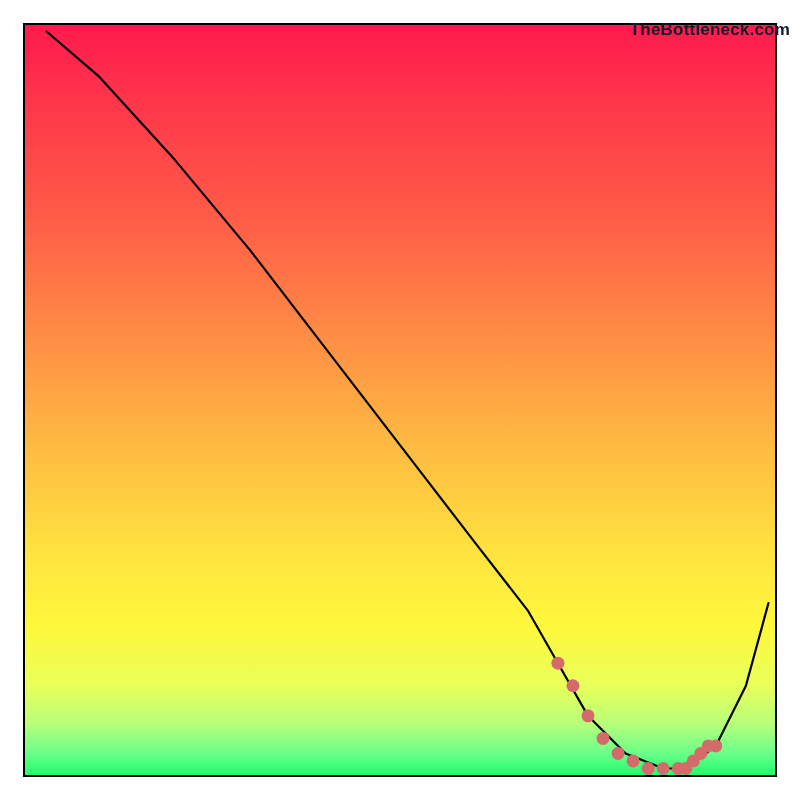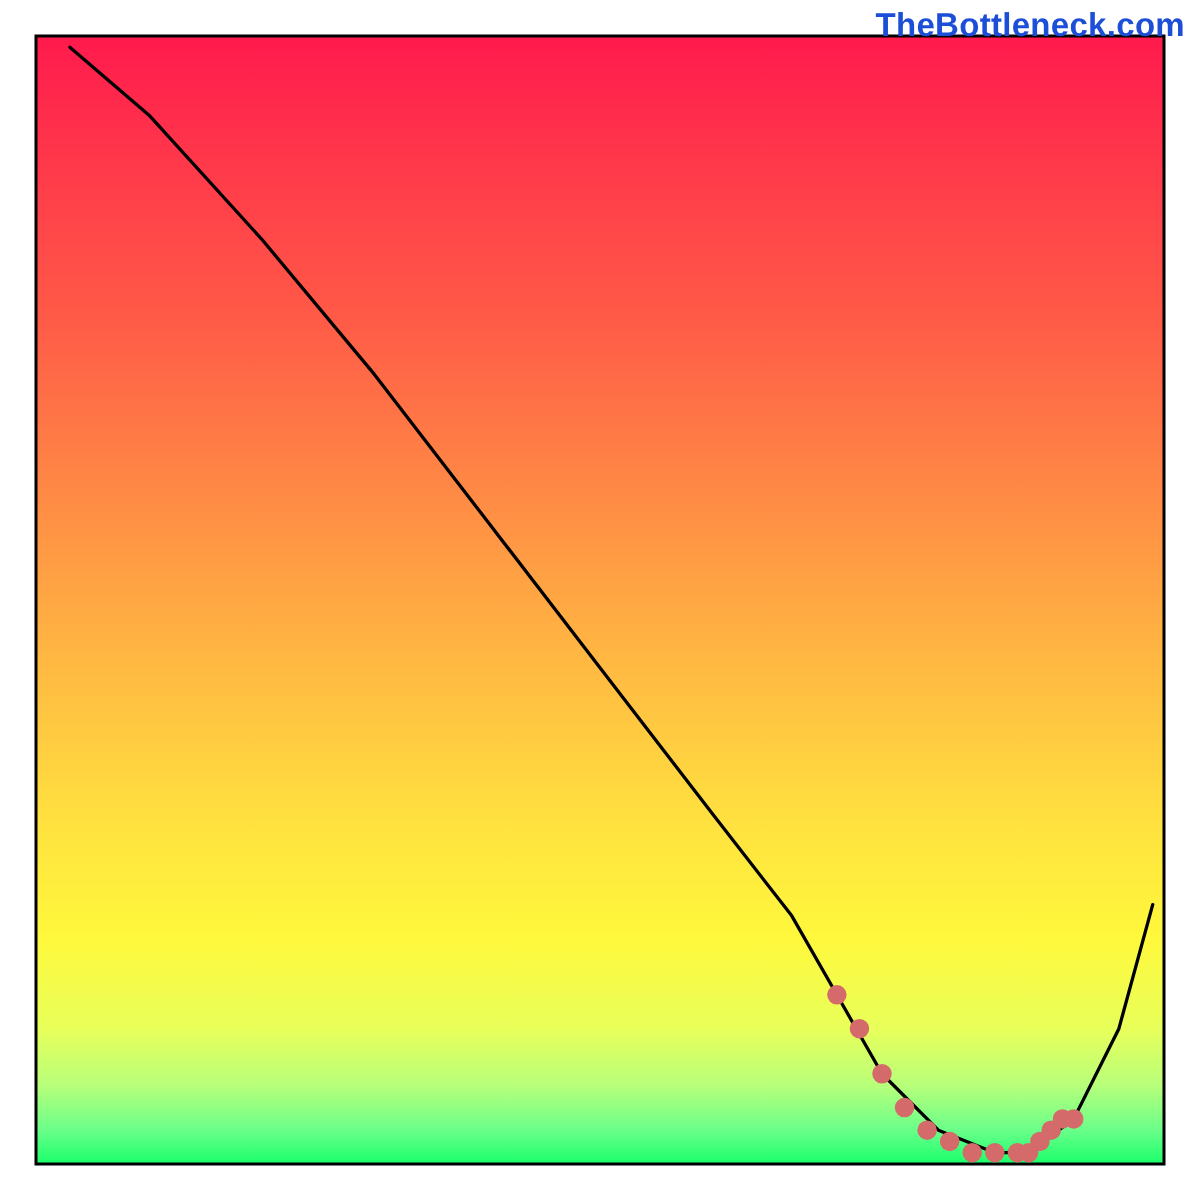--- a/index.html
+++ b/index.html
@@ -11,25 +11,25 @@
     font-family: Arial, Helvetica, sans-serif;
     overflow: hidden;
   }
   .chart-container {
     position: relative;
     width: 800px;
     height: 800px;
   }
   .watermark {
     position: absolute;
-    top: 4px;
+    top: 20px;
     right: 10px;
-    font-size: 22px;
+    font-size: 17px;
     font-weight: bold;
-    color: #1d4ed8;
+    color: #0f172a;
     letter-spacing: 0.2px;
     z-index: 10;
   }
   svg.chart {
     position: absolute;
     top: 0;
     left: 0;
     width: 800px;
     height: 800px;
     display: block;

